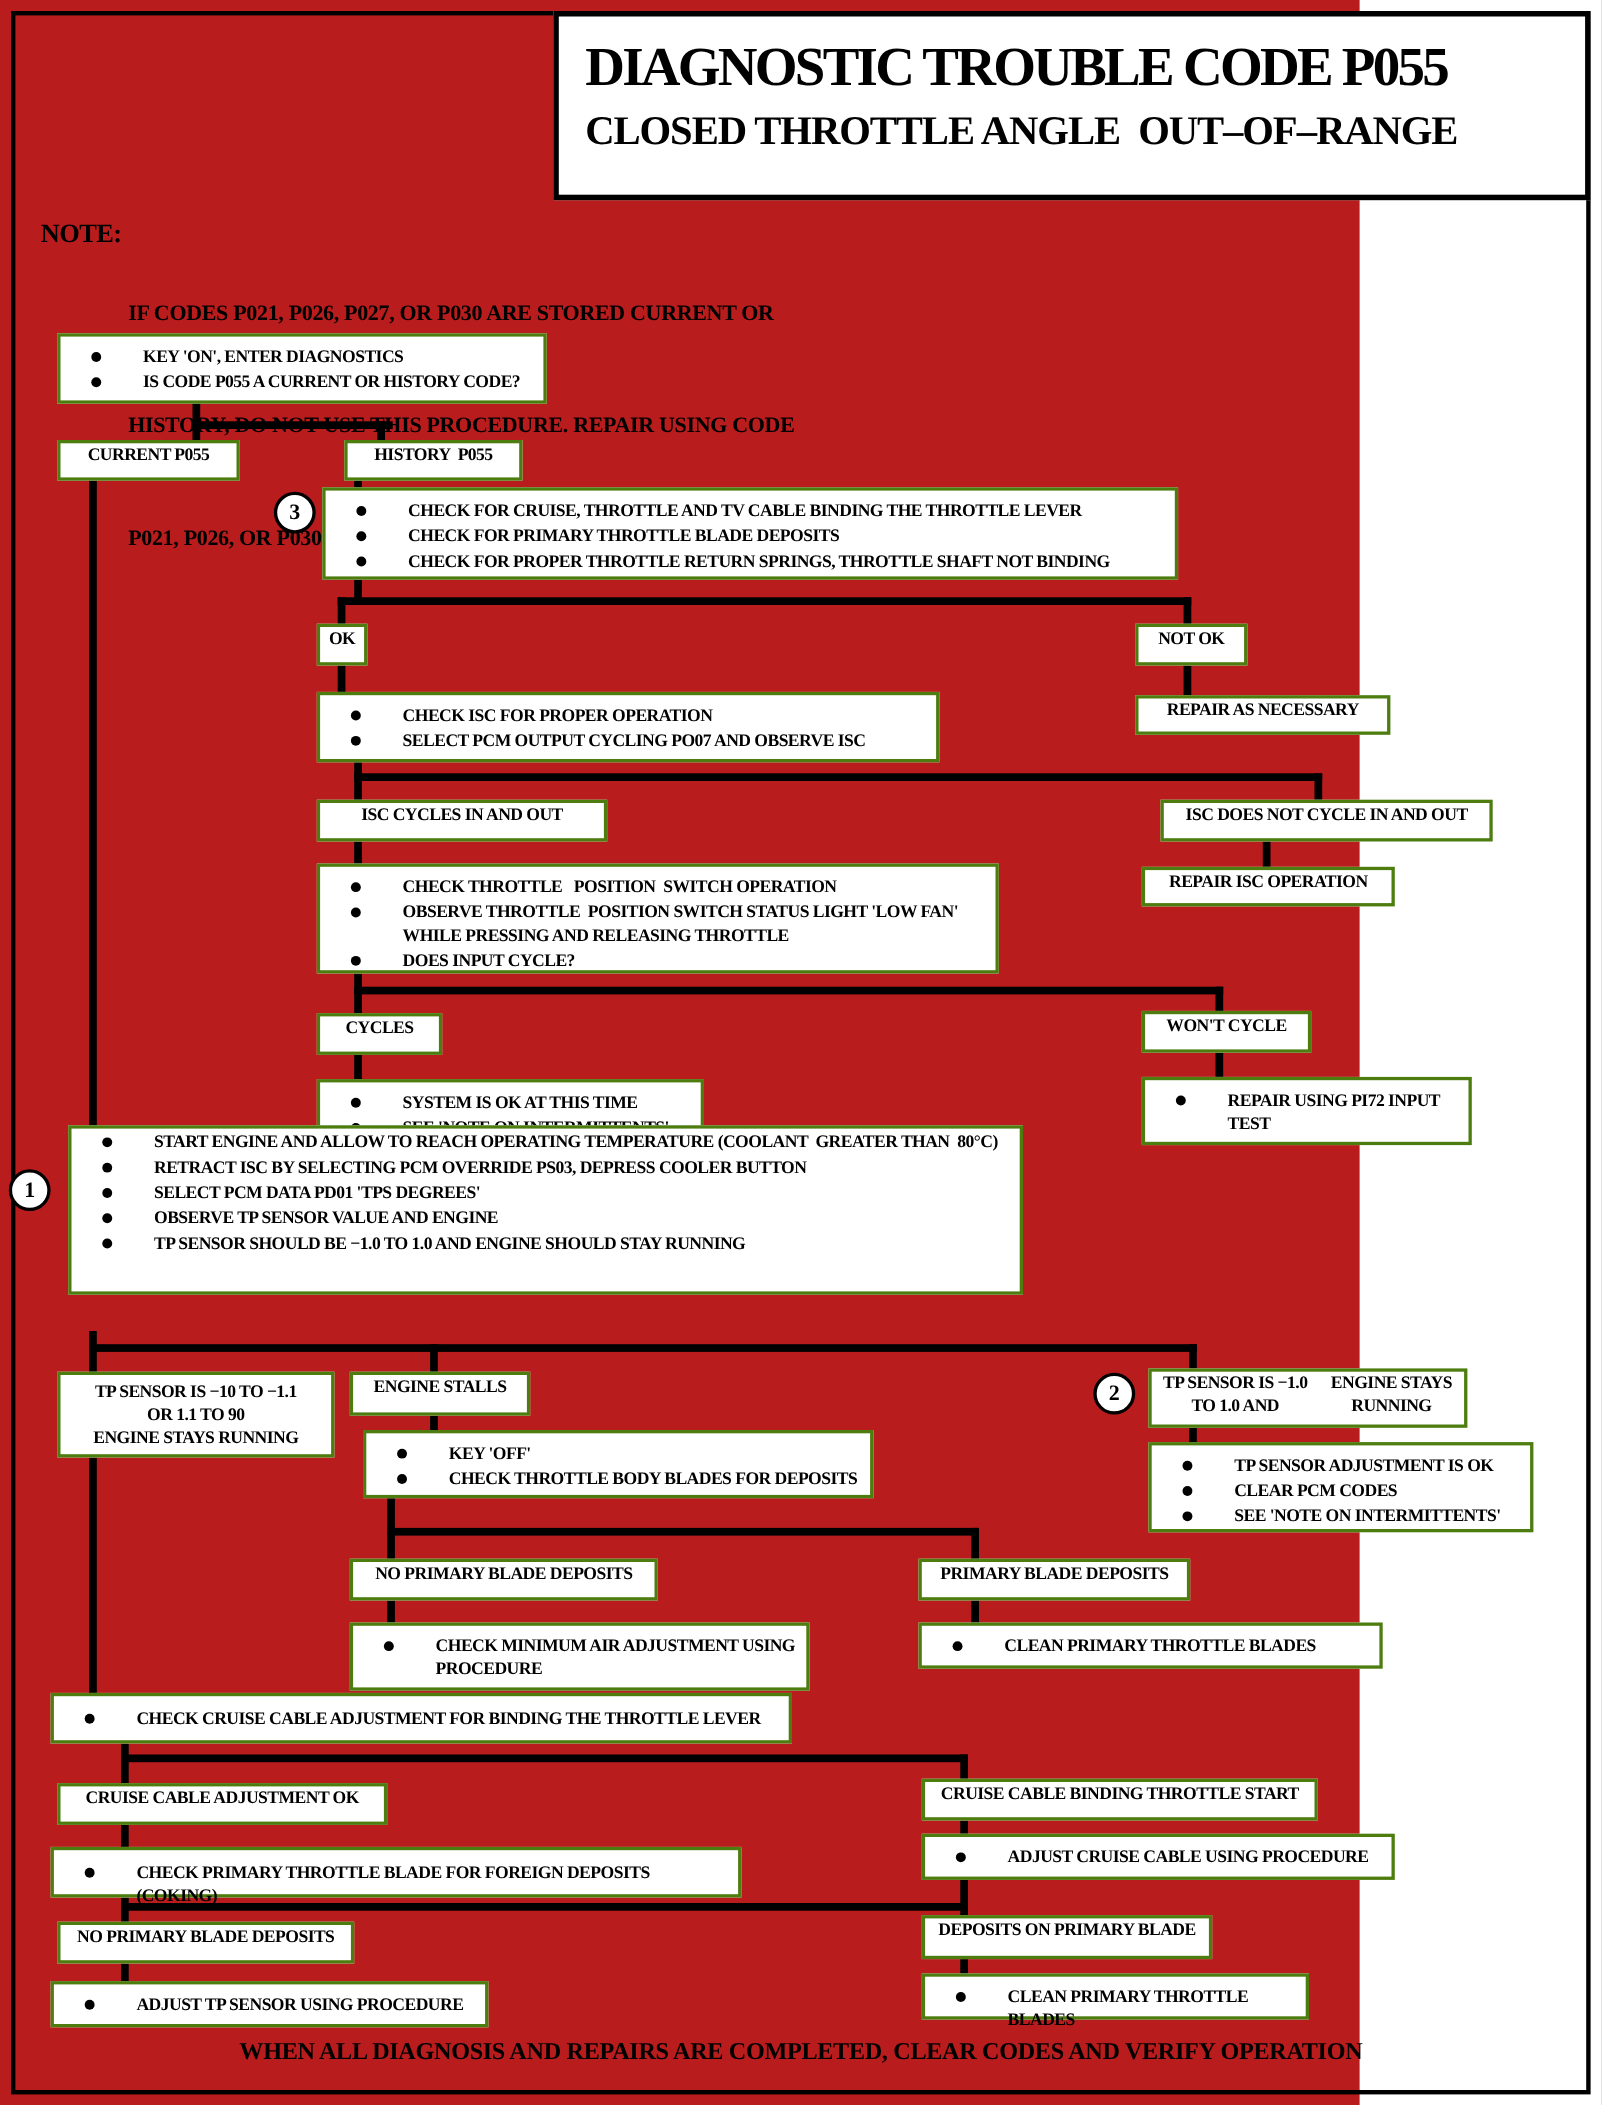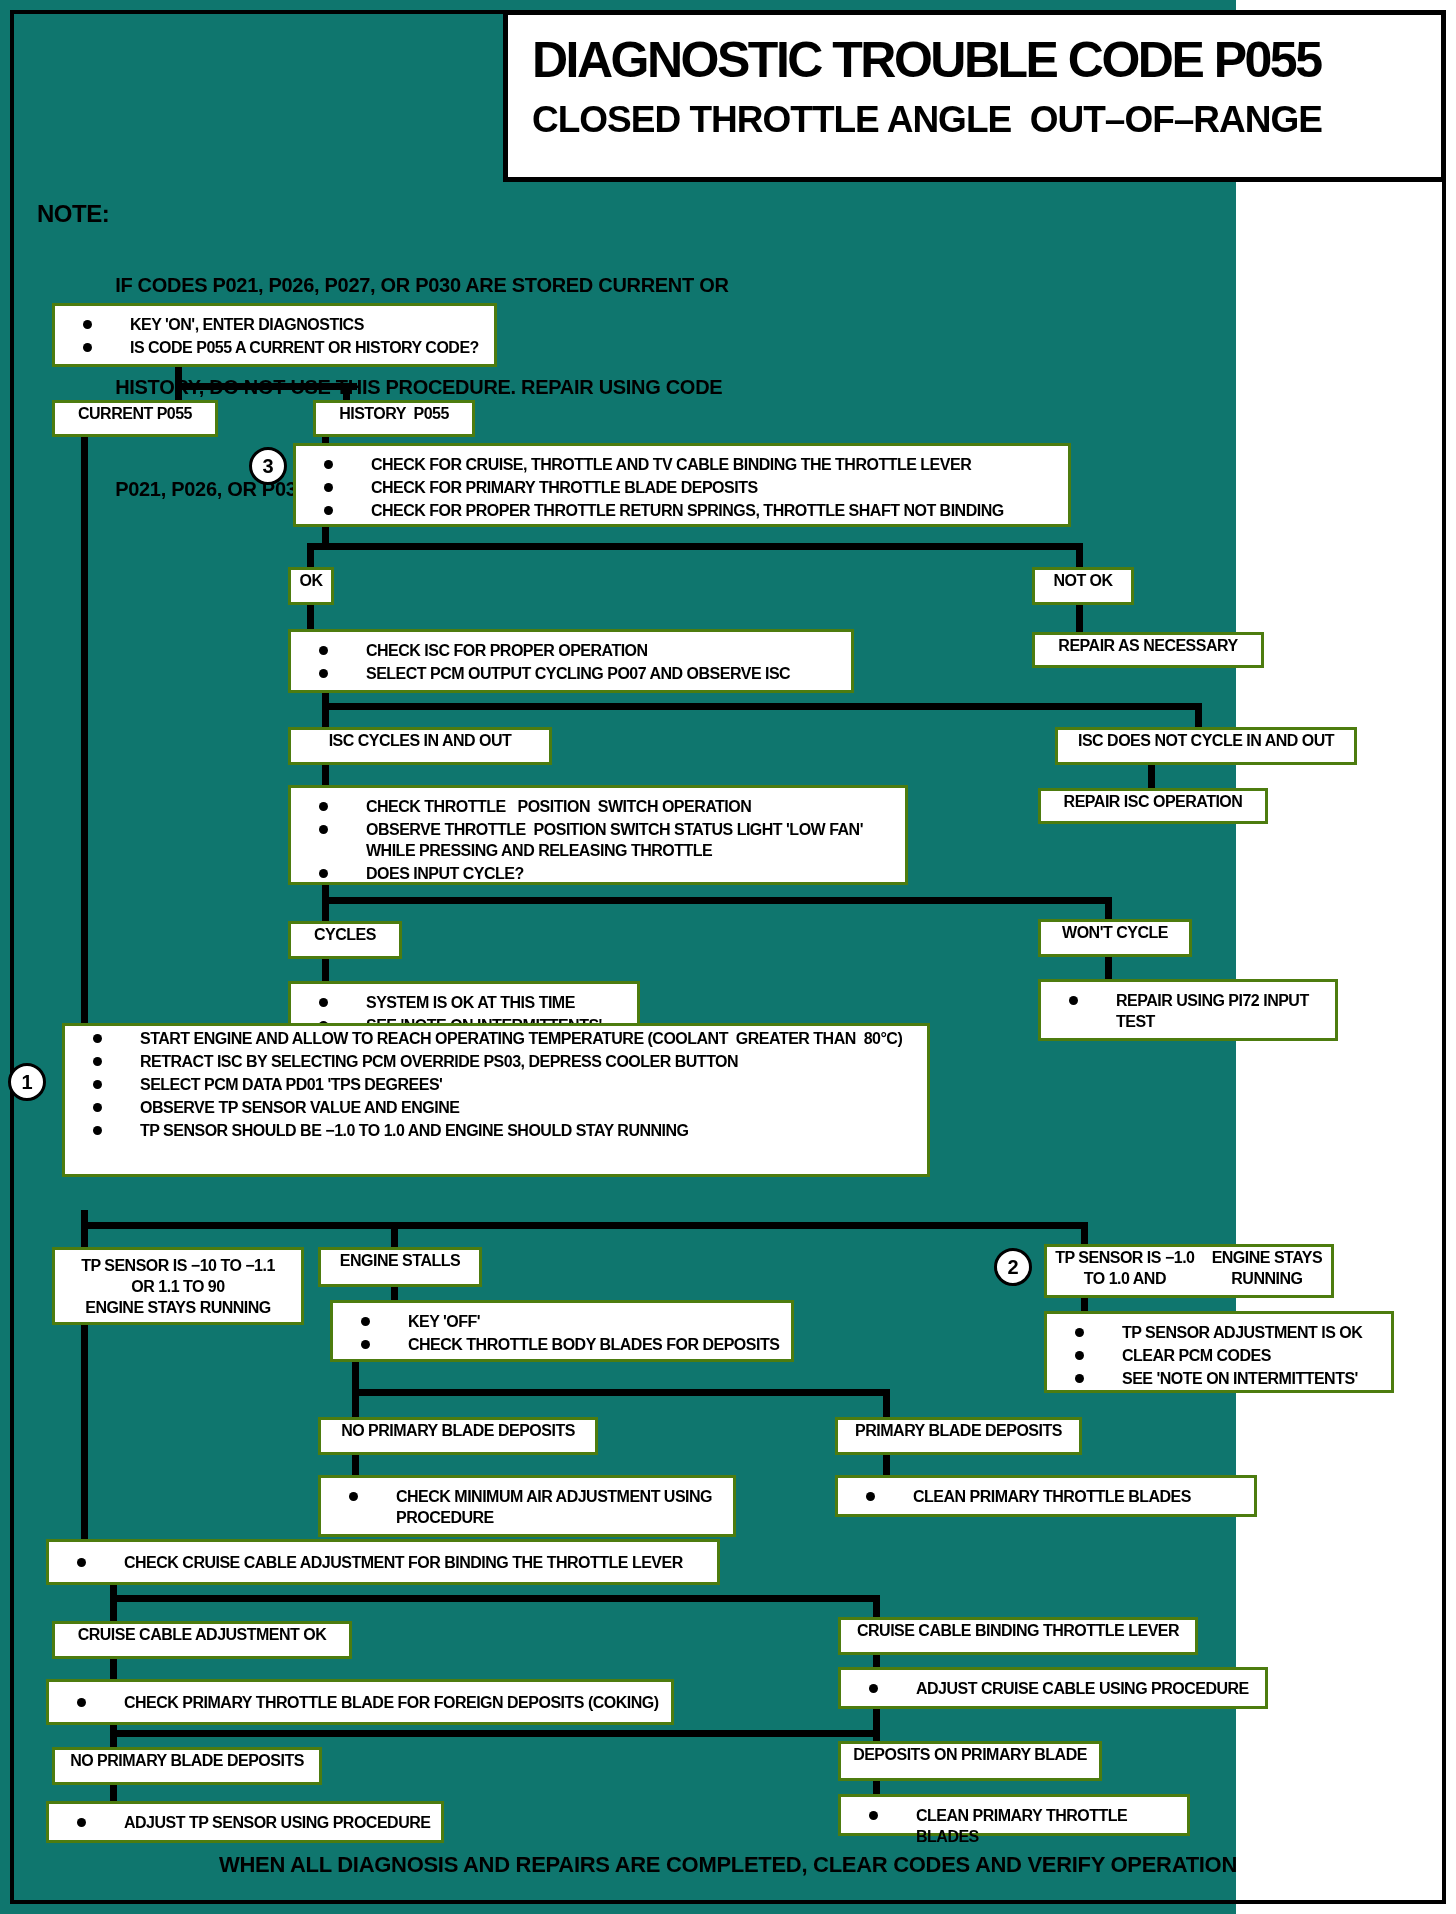--- a/index.html
+++ b/index.html
@@ -1,19 +1,19 @@
 <!DOCTYPE html>
 <html><head>
 <meta charset="utf-8">
 <style>
   * { box-sizing: border-box; margin: 0; padding: 0; }
   html,body { background:#fff; }
   #page {
-    position: relative; width: 1236px; height: 1914px; background:#0f766e;
-    font-family: Liberation Sans, sans-serif; color:#000;
+    position: relative; width: 1236px; height: 1914px; background:#b91c1c;
+    font-family: Liberation Serif, serif; color:#000;
   }
   #frame { position:absolute; left:10px; top:10px; width:1436px; height:1894px;
     border:4px solid #000; z-index:0; }
   #titlebox { position:absolute; left:503px; top:10px; width:943px; height:172px;
     border:5px solid #000; background:#fff; z-index:2; padding:16px 0 0 24px; }
   .t1 { font-size:50px; font-weight:bold; letter-spacing:-2.5px; line-height:58px; white-space:pre; }
   .t2 { font-size:37px; font-weight:bold; letter-spacing:-1px;  line-height:46px; margin-top:8px; white-space:pre; }
   #note { position:absolute; left:37px; top:200px; width:980px; z-index:2; display:flex; }
   #note .nlabel { font-size:24px; font-weight:bold; letter-spacing:-0.5px; margin-right:6px; }
   #note .nbody  { font-size:20px; font-weight:bold; letter-spacing:-0.3px; line-height:34px; white-space:pre; }
@@ -292,21 +292,21 @@
     <div class="brow">
         <span class="dot"></span>
         <span class="txt">CHECK CRUISE CABLE ADJUSTMENT FOR BINDING THE THROTTLE LEVER</span>
       </div>
   </div>
 
   <div class="box lbl" style="left:52px;top:1621px;width:300px;height:38px">
       <span class="txt">CRUISE CABLE ADJUSTMENT OK</span>
     </div>
   <div class="box lbl" style="left:838px;top:1617px;width:360px;height:38px">
-      <span class="txt">CRUISE CABLE BINDING THROTTLE LEVER</span>
+      <span class="txt">CRUISE CABLE BINDING THROTTLE START</span>
     </div>
 
   <div class="box blt" style="left:46px;top:1679px;width:628px;height:46px;padding-top:9px">
     <div class="brow">
         <span class="dot"></span>
         <span class="txt">CHECK PRIMARY THROTTLE BLADE FOR FOREIGN DEPOSITS (COKING)</span>
       </div>
   </div>
   <div class="box blt" style="left:838px;top:1667px;width:430px;height:42px">
     <div class="brow">

